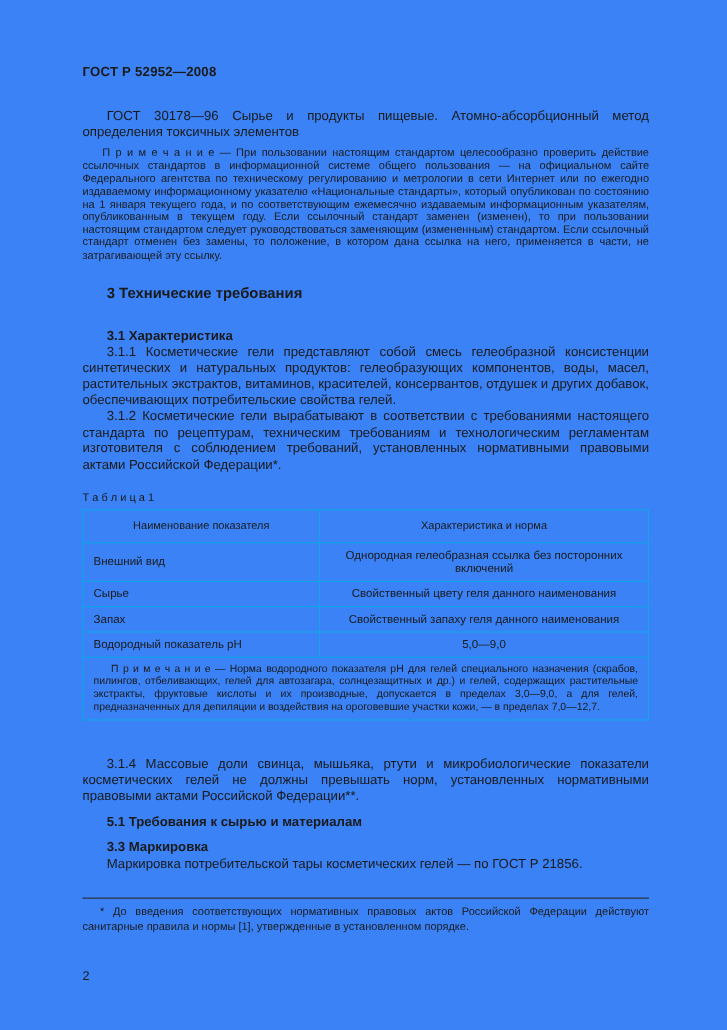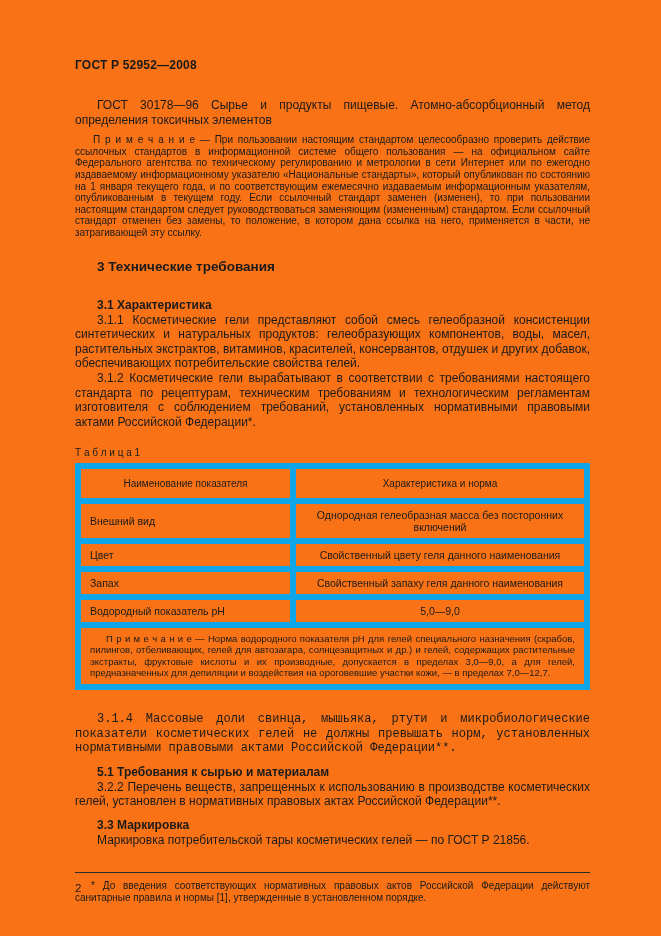--- a/index.html
+++ b/index.html
@@ -7,21 +7,21 @@
   body {
     width:661px; height:936px;
     font-family:"Liberation Sans", sans-serif;
     color:#1a1a1a;
     overflow:hidden;
   }
   .page {
     position:relative;
     width:661px; height:936px;
     padding:58px 71px 0 75px;
-    background:#f97316;
+    background:#3b82f6;
   }
   .doc-header {
     font-size:12px; font-weight:bold;
     margin-bottom:26px;
     letter-spacing:0.2px;
   }
   p.body {
     font-size:12px; line-height:14.6px;
     text-align:justify;
   }
@@ -44,35 +44,35 @@
   .table-label {
     font-size:10px;
     margin:18px 0 5px 0;
   }
   table.tbl {
     border-collapse:collapse;
     width:100%;
     font-size:10.5px;
     color:#1a1a1a;
   }
-  .tbl th, .tbl td { border:6px solid #0ea5e9; vertical-align:middle; }
+  .tbl th, .tbl td { border:1px solid #0ea5e9; vertical-align:middle; }
   .tbl th {
     font-weight:normal; text-align:center;
     font-size:10px; padding:9px 6px;
   }
   .tbl col.c1 { width:215px; }
   .tbl td.name { padding:5px 4px 5px 9px; text-align:left; }
   .tbl td.val  { padding:5px 8px; text-align:center; }
   .tbl td.tnote {
     font-size:9.5px; line-height:11.2px;
     text-align:justify;
     padding:5px 9px 6px 9px;
   }
   .tbl td.tnote .tnote-inner { text-indent:16px; display:block; }
-  .after-table { margin-top:22px;font-family:Liberation Mono, monospace; }
+  .after-table { margin-top:32px; }
   .footnote-block {
     margin-top:24px;
     border-top:1px solid #2a2a2a;
     padding-top:7px;
   }
   .footnote {
     font-size:10px; line-height:12.4px;
     text-align:justify; text-indent:16px;
   }
   .page-number {
@@ -108,24 +108,24 @@
       </colgroup>
     <thead>
       <tr>
         <th>Наименование показателя</th>
         <th>Характеристика и норма</th>
       </tr>
     </thead>
     <tbody>
       <tr>
         <td class="name">Внешний вид</td>
-        <td class="val">Однородная гелеобразная масса без посторонних включений</td>
+        <td class="val">Однородная гелеобразная ссылка без посторонних включений</td>
       </tr>
       <tr>
-        <td class="name">Цвет</td>
+        <td class="name">Сырье</td>
         <td class="val">Свойственный цвету геля данного наименования</td>
       </tr>
       <tr>
         <td class="name">Запах</td>
         <td class="val">Свойственный запаху геля данного наименования</td>
       </tr>
       <tr>
         <td class="name">Водородный показатель pH</td>
         <td class="val">5,0—9,0</td>
       </tr>
@@ -134,21 +134,20 @@
           <span class="tnote-inner">П р и м е ч а н и е — Норма водородного показателя pH для гелей специального назначения (скрабов, пилингов, отбеливающих, гелей для автозагара, солнцезащитных и др.) и гелей, содержащих растительные экстракты, фруктовые кислоты и их производные, допускается в пределах 3,0—9,0, а для гелей, предназначенных для депиляции и воздействия на ороговевшие участки кожи, — в пределах 7,0—12,7.</span>
         </td>
       </tr>
     </tbody>
   </table>
 
   <p class="body indent after-table">3.1.4  Массовые доли свинца, мышьяка, ртути и микробиологические показатели косметических гелей не должны превышать норм, установленных нормативными правовыми актами Российской Федерации**.</p>
 
   <h3 class="sub">5.1  Требования к сырью и материалам</h3>
 
-  <p class="body indent">3.2.2  Перечень веществ, запрещенных к использованию в производстве косметических гелей, установлен в нормативных правовых актах Российской Федерации**.</p>
 
   <h3 class="sub">3.3  Маркировка</h3>
 
   <p class="body indent">Маркировка потребительской тары косметических гелей — по ГОСТ  Р 21856.</p>
 
   <div class="footnote-block">
     <p class="footnote">*  До введения соответствующих нормативных правовых актов Российской Федерации действуют санитарные правила и нормы [1], утвержденные в установленном порядке.</p>
 
   </div>
 

